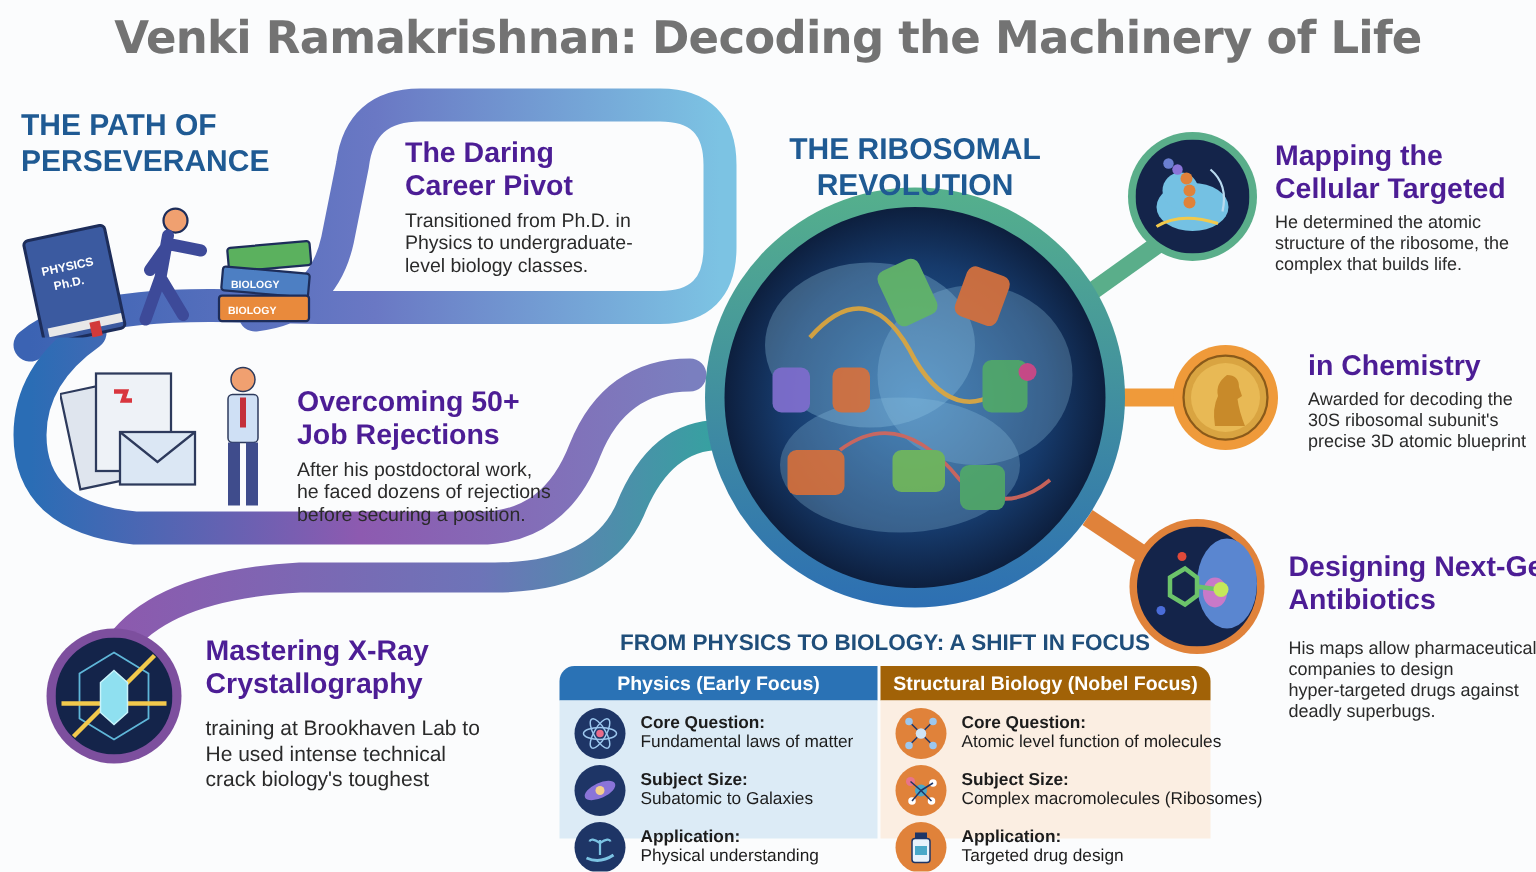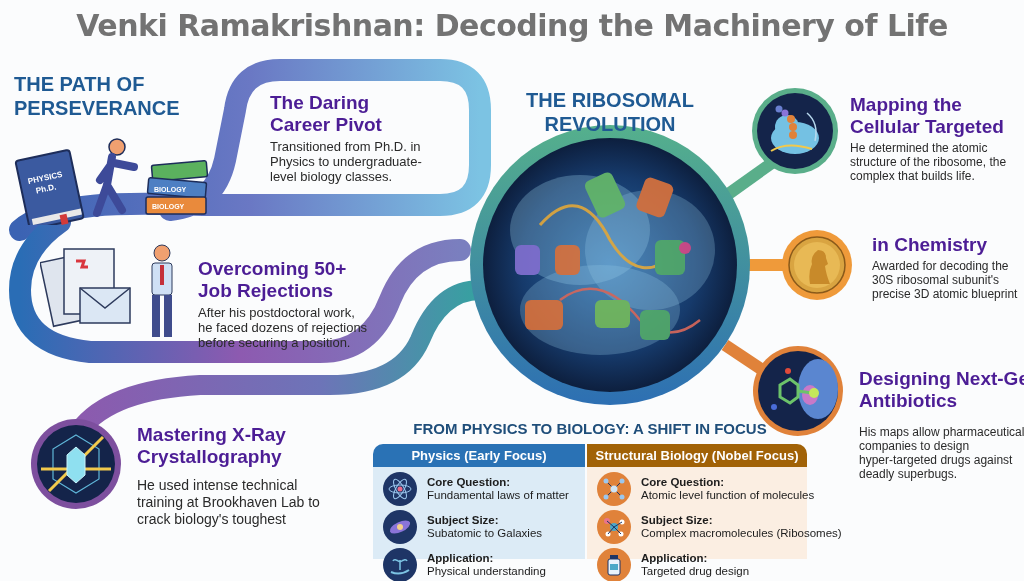--- a/index.html
+++ b/index.html
@@ -153,22 +153,22 @@
     <line x1="4" y1="44" x2="74" y2="44" stroke="#f2c94c" stroke-width="3"></line>
     <line x1="12" y1="66" x2="66" y2="12" stroke="#f2c94c" stroke-width="3"></line>
     <polygon points="39,22 48,30 48,50 39,58 30,50 30,30" fill="#8fe0f0" stroke="#c8f3fb" stroke-width="1"></polygon>
   </svg>
 </div>
 
 <div class="abs" style="left:137px;top:424px;width:220px;">
   <div class="h">Mastering X-Ray</div>
   <div class="h">Crystallography</div>
   <div class="p" style="margin-top:9px;font-size:14px;line-height:17px;">
+    <div>training at Brookhaven Lab to</div>
     <div>He used intense technical</div>
-    <div>training at Brookhaven Lab to</div>
     <div>crack biology's toughest</div>
   </div>
 </div>
 
 <div class="abs section-head" style="left:490px;top:88px;width:240px;text-align:center;">
   <div>THE RIBOSOMAL</div>
   <div>REVOLUTION</div>
 </div>
 <div class="abs" style="left:470px;top:125px;width:280px;height:280px;"></div>
 

